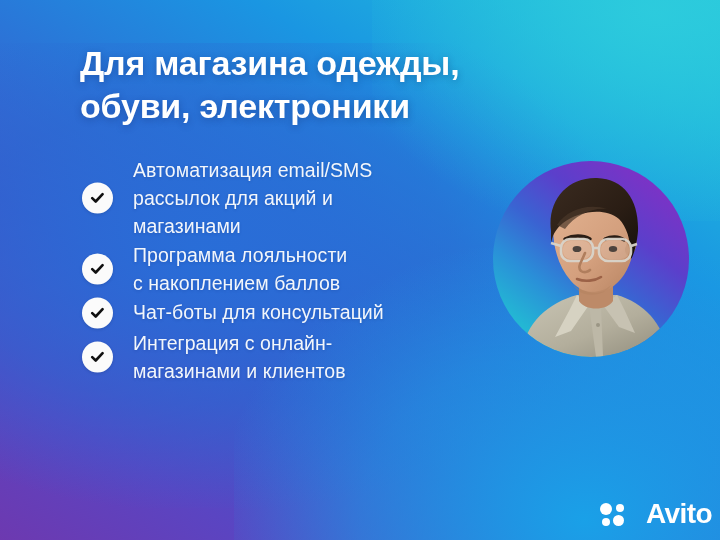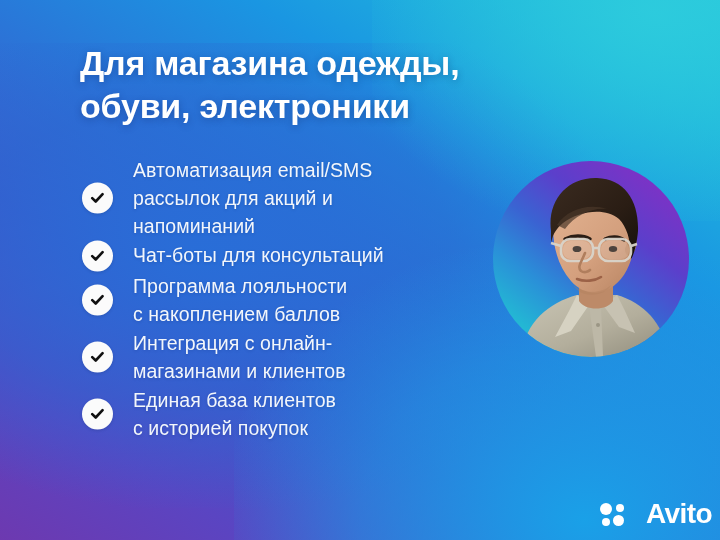--- a/index.html
+++ b/index.html
@@ -192,62 +192,53 @@
   <ul class="bullets">
 
     <li class="bullet">
       <span class="check-badge">
         <svg width="17" height="17" viewBox="0 0 17 17" aria-hidden="true">
           <path d="M3.2 8.6 L6.7 12.0 L13.6 4.6" fill="none" stroke="#111111" stroke-width="2.6" stroke-linecap="round" stroke-linejoin="round"></path>
         </svg>
       </span>
       <span class="bullet-text">Автоматизация email/SMS
 рассылок для акций и
-напоминаний</span>
-    </li>
-
-    <li class="bullet">
-      <span class="check-badge">
-        <svg width="17" height="17" viewBox="0 0 17 17" aria-hidden="true">
-          <path d="M3.2 8.6 L6.7 12.0 L13.6 4.6" fill="none" stroke="#111111" stroke-width="2.6" stroke-linecap="round" stroke-linejoin="round"></path>
-        </svg>
-      </span>
-      <span class="bullet-text">Чат-боты для консультаций</span>
+магазинами</span>
     </li>
 
     <li class="bullet">
       <span class="check-badge">
         <svg width="17" height="17" viewBox="0 0 17 17" aria-hidden="true">
           <path d="M3.2 8.6 L6.7 12.0 L13.6 4.6" fill="none" stroke="#111111" stroke-width="2.6" stroke-linecap="round" stroke-linejoin="round"></path>
         </svg>
       </span>
       <span class="bullet-text">Программа лояльности
 с накоплением баллов</span>
     </li>
 
     <li class="bullet">
       <span class="check-badge">
         <svg width="17" height="17" viewBox="0 0 17 17" aria-hidden="true">
           <path d="M3.2 8.6 L6.7 12.0 L13.6 4.6" fill="none" stroke="#111111" stroke-width="2.6" stroke-linecap="round" stroke-linejoin="round"></path>
         </svg>
       </span>
-      <span class="bullet-text">Интеграция с онлайн-
-магазинами и клиентов</span>
+      <span class="bullet-text">Чат-боты для консультаций</span>
     </li>
-
 
     <li class="bullet">
       <span class="check-badge">
         <svg width="17" height="17" viewBox="0 0 17 17" aria-hidden="true">
           <path d="M3.2 8.6 L6.7 12.0 L13.6 4.6" fill="none" stroke="#111111" stroke-width="2.6" stroke-linecap="round" stroke-linejoin="round"></path>
         </svg>
       </span>
-      <span class="bullet-text">Единая база клиентов
-с историей покупок</span>
+      <span class="bullet-text">Интеграция с онлайн-
+магазинами и клиентов</span>
     </li>
+
+
 
   </ul>
 
   <div class="portrait">
     <svg viewBox="0 0 196 196" aria-hidden="true">
       <defs>
         <clipPath id="circClip">
             <circle cx="98" cy="98" r="98"></circle>
           </clipPath>
         <linearGradient id="shirtG" x1="0" y1="0" x2="1" y2="1">

